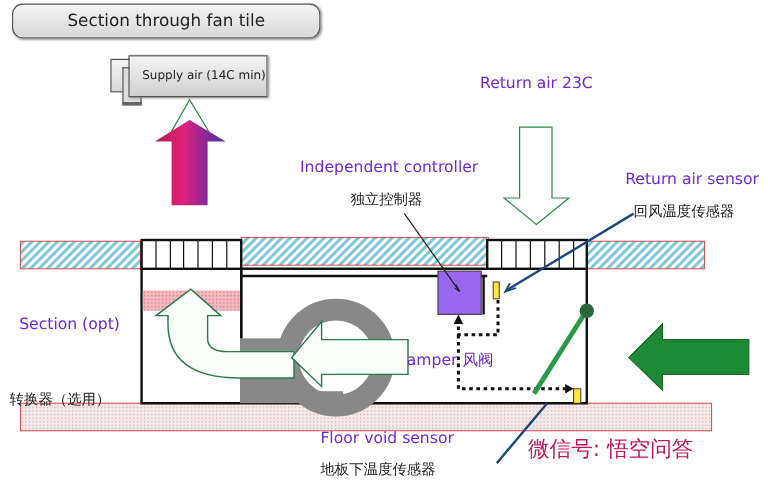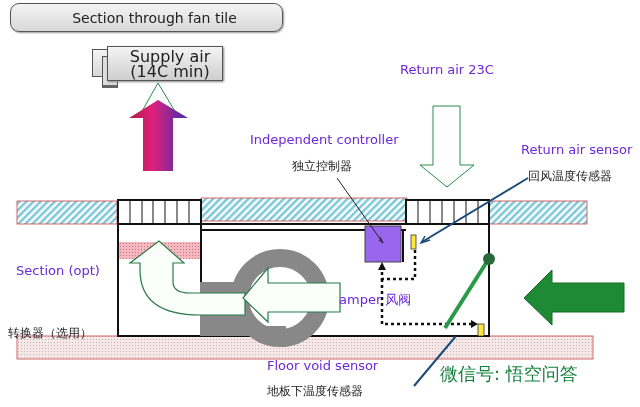--- a/index.html
+++ b/index.html
@@ -2,29 +2,29 @@
 <html><head>
 <meta charset="utf-8">
 <style>
   html, body { margin:0; padding:0; background:#ffffff; }
   body { width:640px; height:407px; position:relative; overflow:hidden;
          font-family:"DejaVu Sans", "Liberation Sans", sans-serif; color:#222; }
   .abs { position:absolute; }
   #title-box { left:10px; top:3px; width:255px; height:27px; border:1px solid #555;
       border-radius:9px; background:linear-gradient(#f4f4f4,#d8d8d8);
       box-shadow:1px 1px 2px #999; display:flex; align-items:center; justify-content:center;
-      font-size:14px; color:#222;padding-left:16px; }
+      font-size:14px; color:#222; }
   #supply-box { left:107px; top:46px; width:116px; height:35px; border:1px solid #555;
       background:linear-gradient(#f4f4f4,#cfcfcf); box-shadow:1px 1px 2px #888;
-      font-size:16px; line-height:15px; text-align:center; padding-left:10px; box-sizing:border-box;
+      font-size:10px; line-height:15px; text-align:center; padding-left:10px; box-sizing:border-box;
       display:flex; align-items:center; justify-content:center; }
   .lbl { font-size:13px; color:#6d28d9; white-space:nowrap; }
   .lbl-cn { font-size:12px; color:#222; white-space:nowrap; }
   svg { position:absolute; left:0; top:0; }
-  #watermark { left:440px; top:362px; font-size:18px; color:#15803d; white-space:nowrap; }
+  #watermark { left:440px; top:362px; font-size:18px; color:#be185d; white-space:nowrap; }
 </style>
 </head>
 <body>
 
 <div id="title-box" class="abs">Section through fan tile</div>
 
 <svg width="640" height="407" viewBox="0 0 640 407">
   <defs>
     <pattern id="hatchBlue" width="5" height="5" patternUnits="userSpaceOnUse" patternTransform="rotate(45)">
       <rect width="5" height="5" fill="#ffffff"></rect>

